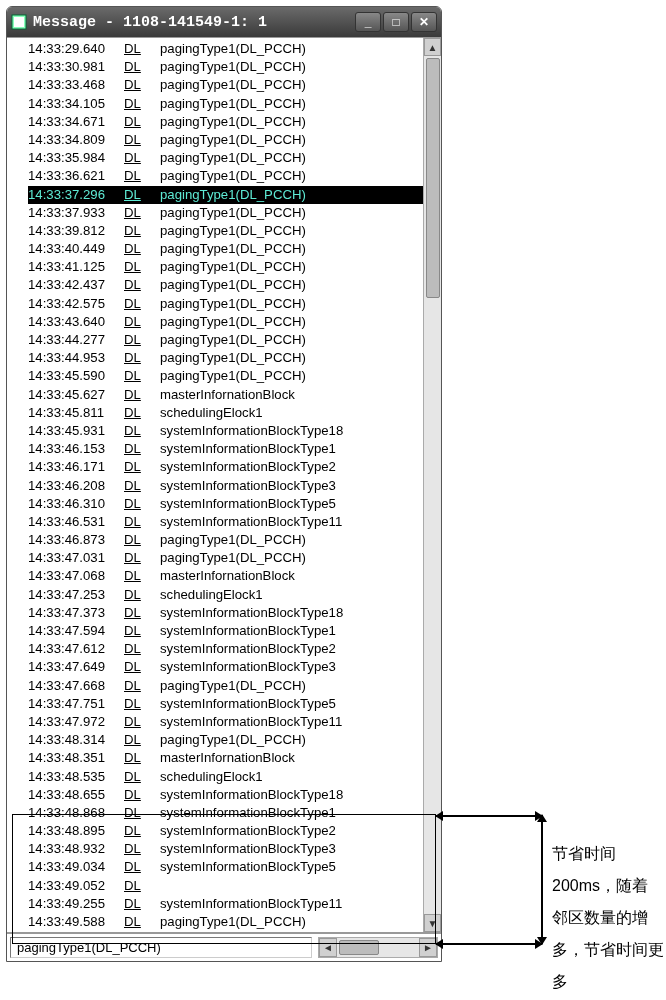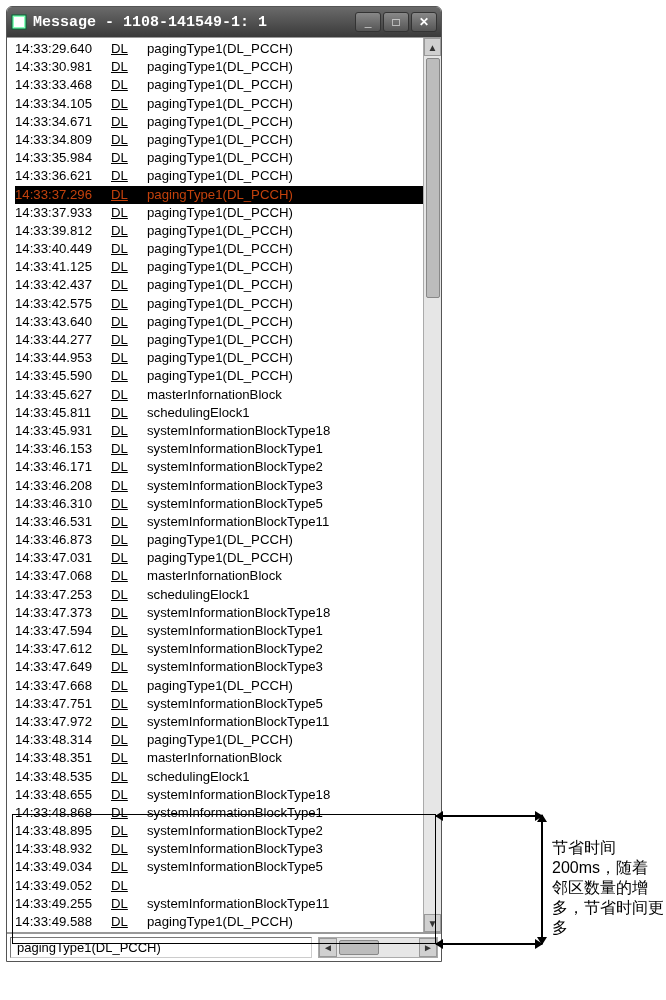--- a/index.html
+++ b/index.html
@@ -63,24 +63,25 @@
     font-family: Arial, sans-serif;
     font-size: 13.2px;
     line-height: 18.2px;
     padding: 2px 0 0 8px;
     white-space: nowrap;
   }
   .row {
     display:flex;
     height:18.2px;
     align-items:center;
+    margin-left:13px;
   }
   .row.selected {
     background:#000;
-    color:#c2410c;
+    color:#5eead4;
   }
   .col-time { width: 96px; }
   .col-dir  { width: 36px; text-decoration: underline; }
   .col-msg  { flex:1; }
   .vscroll {
     width:18px;
     background:#e6e6e6;
     border-left:1px solid #aaa;
     position:relative;
   }
@@ -178,21 +179,21 @@
   .vert-dbl::before { top:-1px; border-bottom:8px solid #000; }
   .vert-dbl::after  { bottom:-1px; border-top:8px solid #000; }
 
   .annot-text {
     position:absolute;
     left: 552px;
     top: 838px;
     width: 112px;
     font-size:16px;
     font-family:"SimSun","Microsoft YaHei",sans-serif;
-    line-height:20px;
+    line-height:32px;
   }
 </style>
 </head>
 <body>
 
 <div class="window">
   <div class="titlebar">
     <span class="titlebar-icon">
       <svg viewBox="0 0 16 16">
           <rect x="1" y="1" width="14" height="14" fill="#8fb" stroke="#063"></rect>

